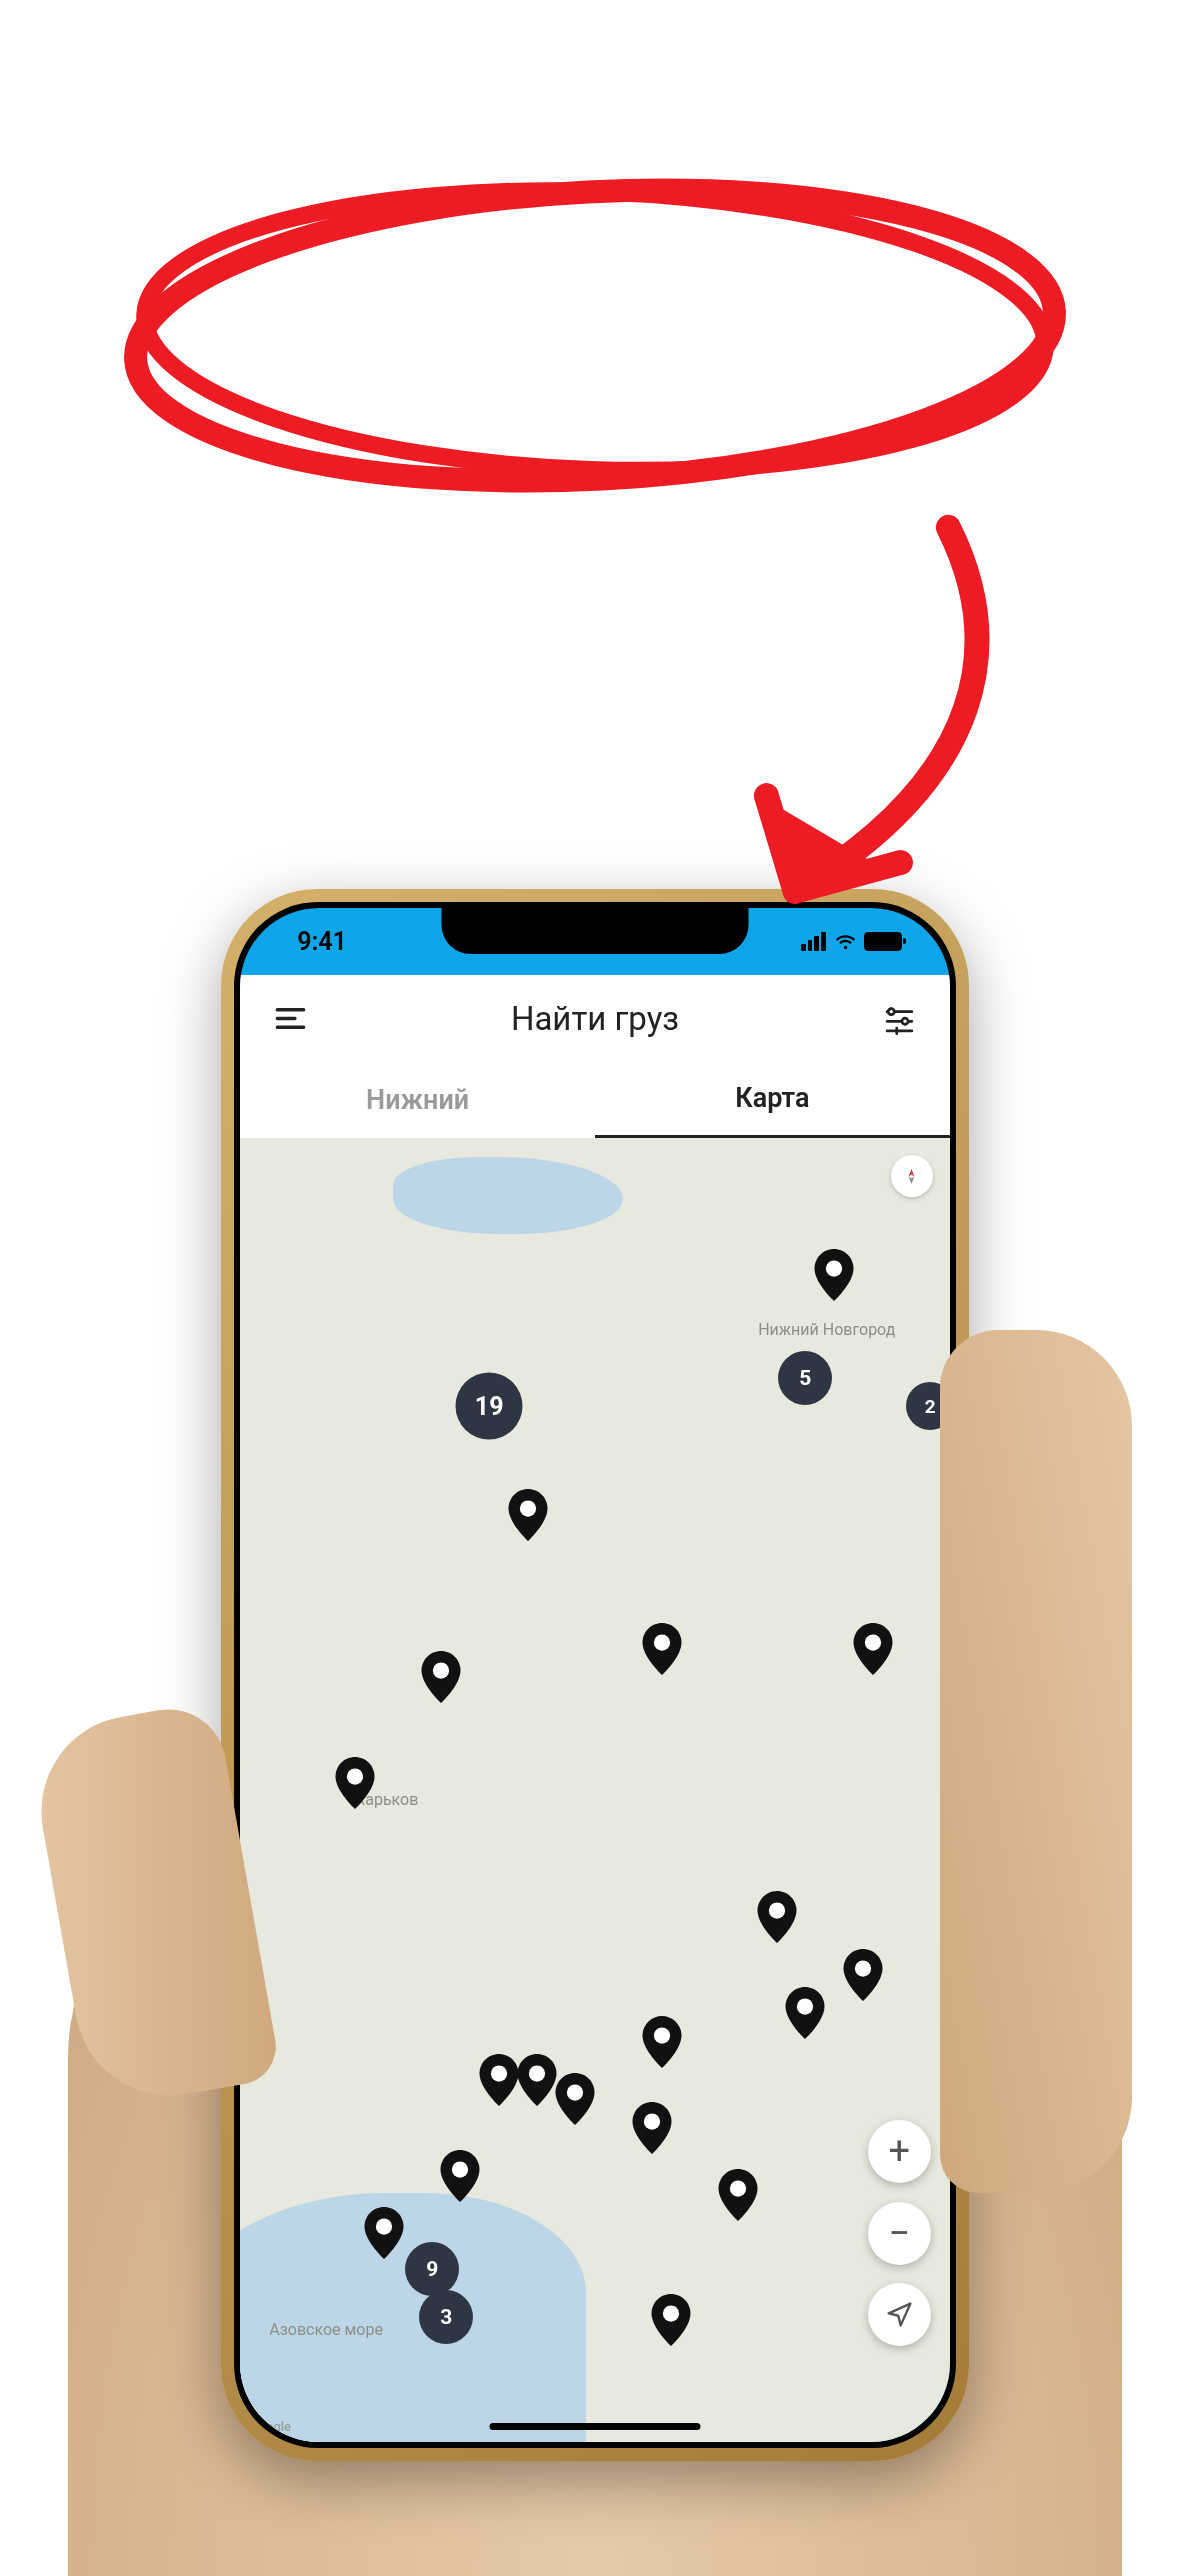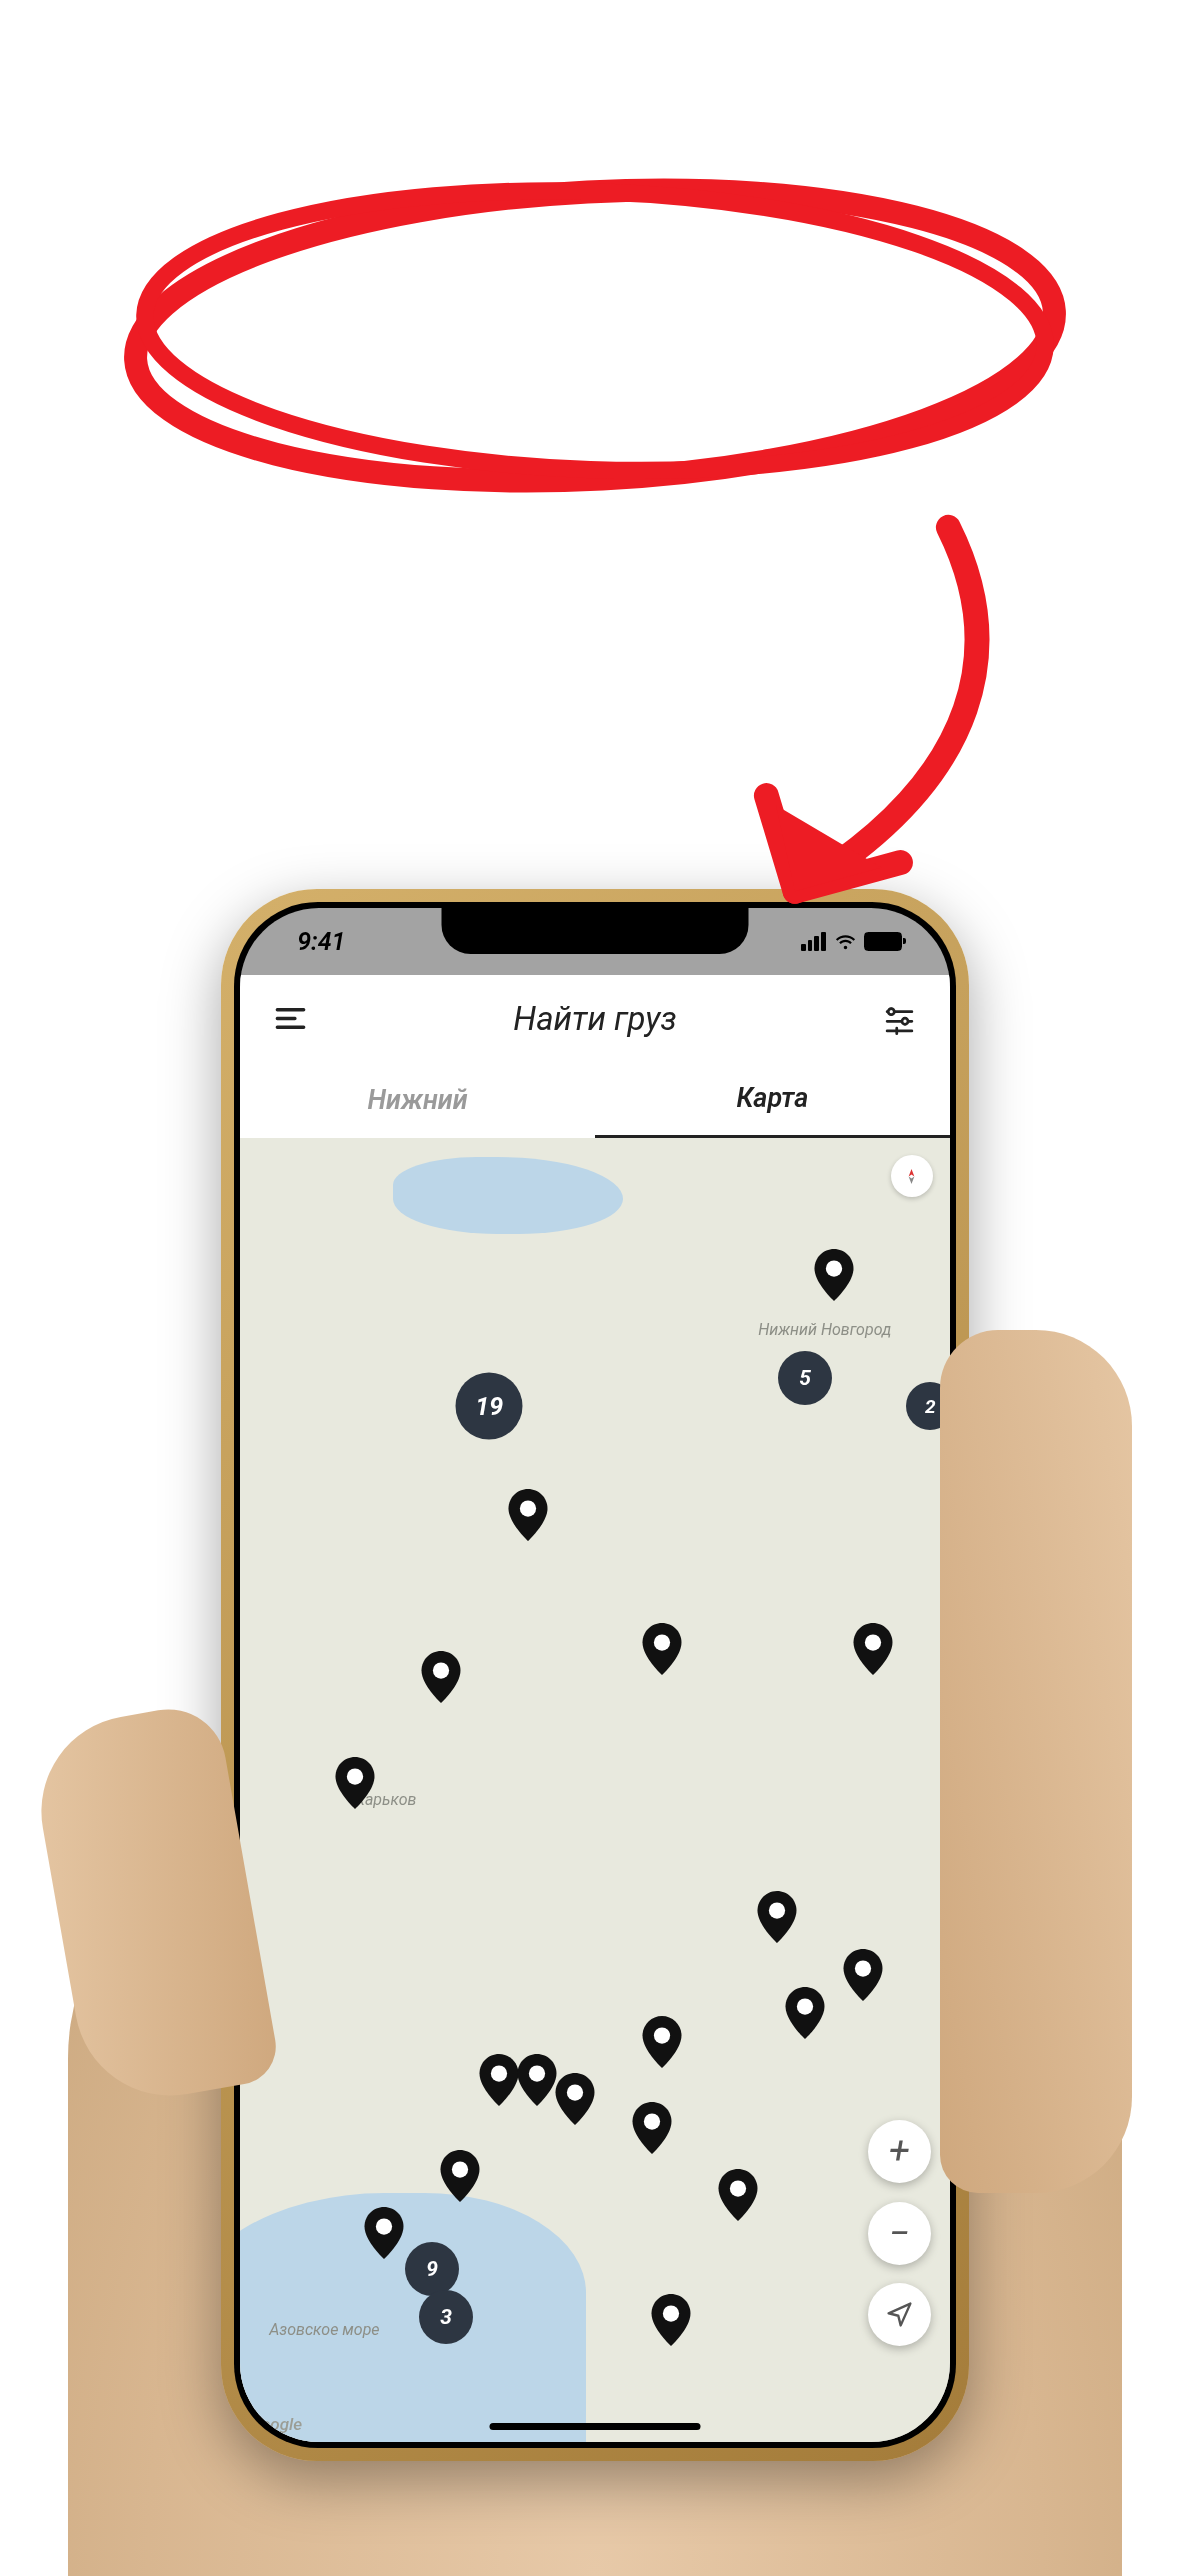--- a/index.html
+++ b/index.html
@@ -112,24 +112,23 @@
   width: 100%;
   height: 100%;
   background: #000;
   border-radius: 84px;
   padding: 5.8px;
 }
 .screen {
   position: relative;
   width: 100%;
   height: 100%;
-  background: #a3a3a3;
+  background: #0ea5e9;
   border-radius: 79px;
   overflow: hidden;
-  font-style: italic;
 }
 
 
 .notch {
   position: absolute;
   top: 0;
   left: 50%;
   transform: translateX(-50%);
   width: 307px;
   height: 46px;
@@ -206,21 +205,21 @@
 .map {
   position: absolute;
   top: 230px;
   left: 0; right: 0; bottom: 0;
   background: #e8e9de;
   overflow: hidden;
 }
 .map-water1 { position: absolute; top: 19px; left: 153px; width: 230px; height: 77px; background: #bcd6e8; border-radius: 40% 60% 50% 50%; }
 .map-water2 { position: absolute; bottom: 0; left: -57px; width: 403px; height: 249px; background: #bcd6e8; border-radius: 50% 40% 0 0; }
 .map-label { position: absolute; font-size: 16px; color: #8d8f87; }
-.map-logo { position: absolute; bottom: 7.7px; left: 9.6px; font-size: 17px; color: #9b9d95; font-weight: 500; }
+.map-logo { position: absolute; bottom: 7.7px; left: 9.6px; font-size: 13px; color: #9b9d95; font-weight: 500; }
 
 
 .pin {
   position: absolute;
   width: 40px; height: 52px;
   transform: translate(-50%, -100%);
 }
 .pin svg { width: 100%; height: 100%; }
 
 

